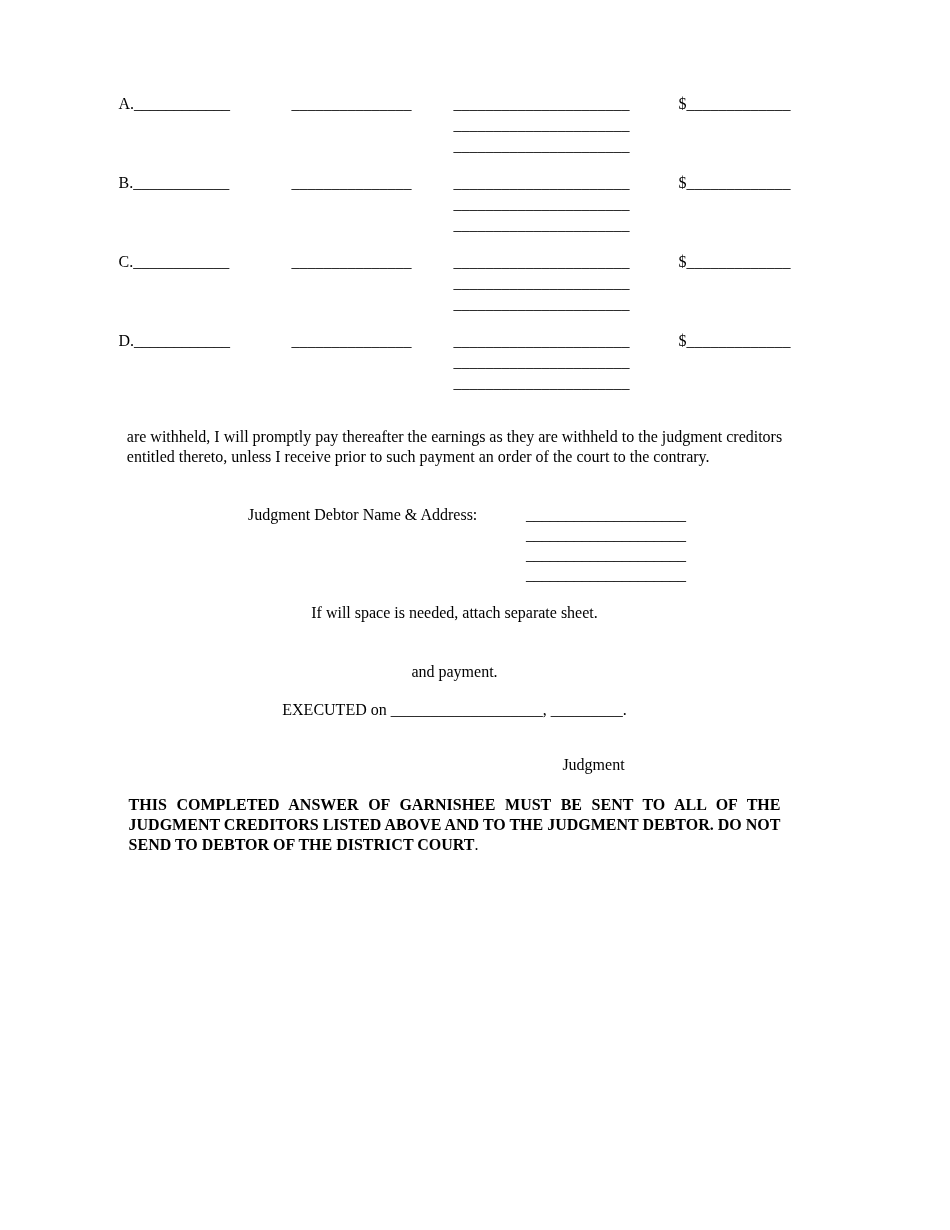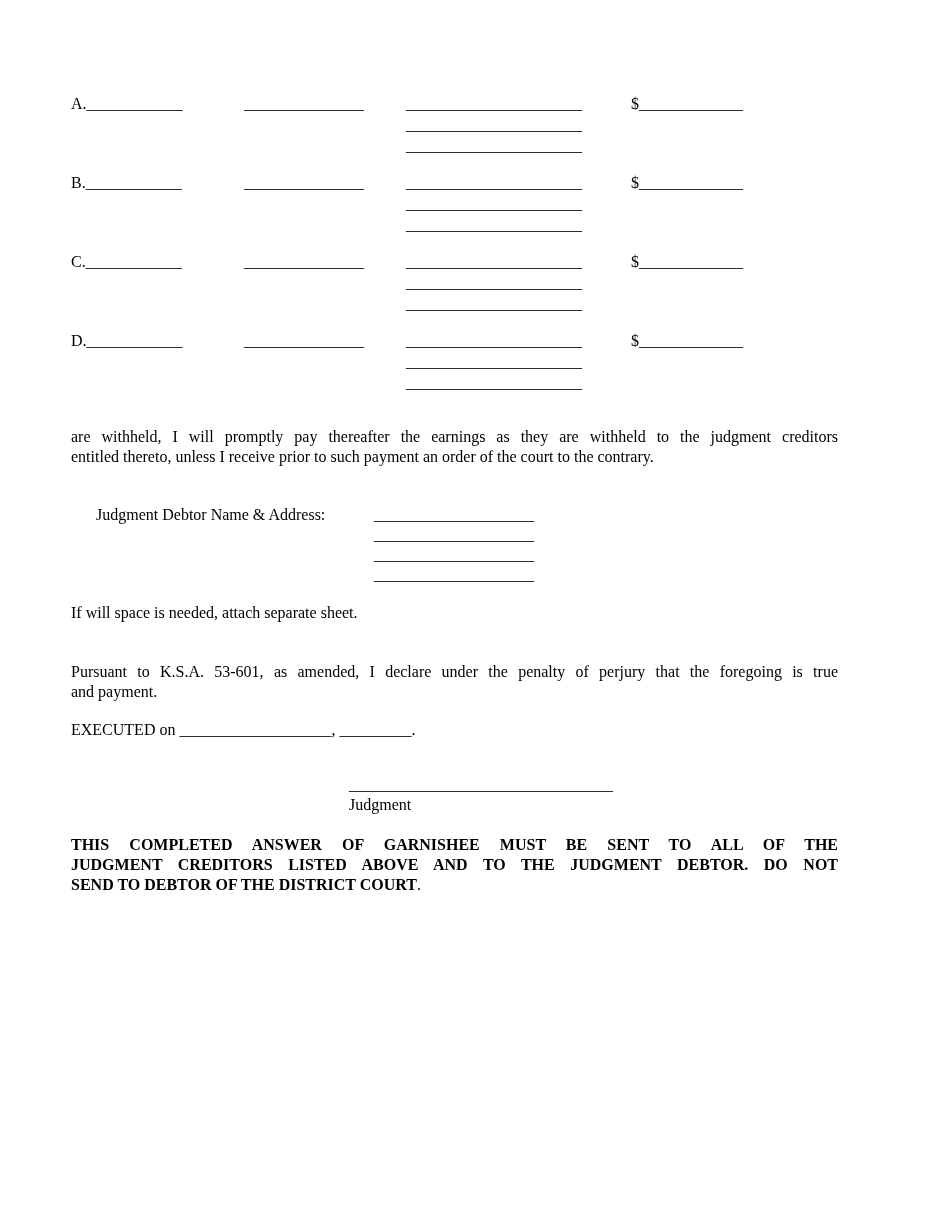--- a/index.html
+++ b/index.html
@@ -15,20 +15,21 @@
     color: #000000;
     overflow: hidden;
   }
   .page {
     box-sizing: border-box;
     width: 950px;
     height: 1230px;
     padding: 93px 112px 0 71px;
     display: flex;
     flex-direction: column; 
+    align-items: center;
   }
   
   .creditor-row {
     display: flex;
     line-height: 21px;
     margin-bottom: 16px;
     white-space: nowrap;
   }
   .cr-c1 { width: 173px; }
   .cr-c2 { width: 162px; }
@@ -128,28 +129,26 @@
       <div class="blank-line">____________________</div>
       <div class="blank-line">____________________</div>
       <div class="blank-line">____________________</div>
       <div class="blank-line">____________________</div>
     </div>
   </div>
 
   <div class="more-space-note">If will space is needed, attach separate sheet.</div>
 
   <div class="para perjury-para">
-    <div class="jline">Pursuant to K.S.A. 53-601, as amended, I declare under the penalty of perjury that the foregoing is true</div>
     <div class="lline">and payment.</div>
   </div>
 
   <div class="executed-line"><span>EXECUTED on </span><span>___________________</span><span>, </span><span>_________</span><span>.</span></div>
 
   <div class="signature-block">
-    <div class="blank-line">_________________________________</div>
     <div>Judgment</div>
   </div>
 
   <div class="notice-block">
     <div class="jline">THIS COMPLETED ANSWER OF GARNISHEE MUST BE SENT TO ALL OF THE</div>
     <div class="jline">JUDGMENT CREDITORS LISTED ABOVE AND TO THE JUDGMENT DEBTOR.  DO NOT</div>
     <div class="lline"><span>SEND TO DEBTOR OF THE DISTRICT COURT</span><span class="period">.</span></div>
   </div>
 
 </div>

